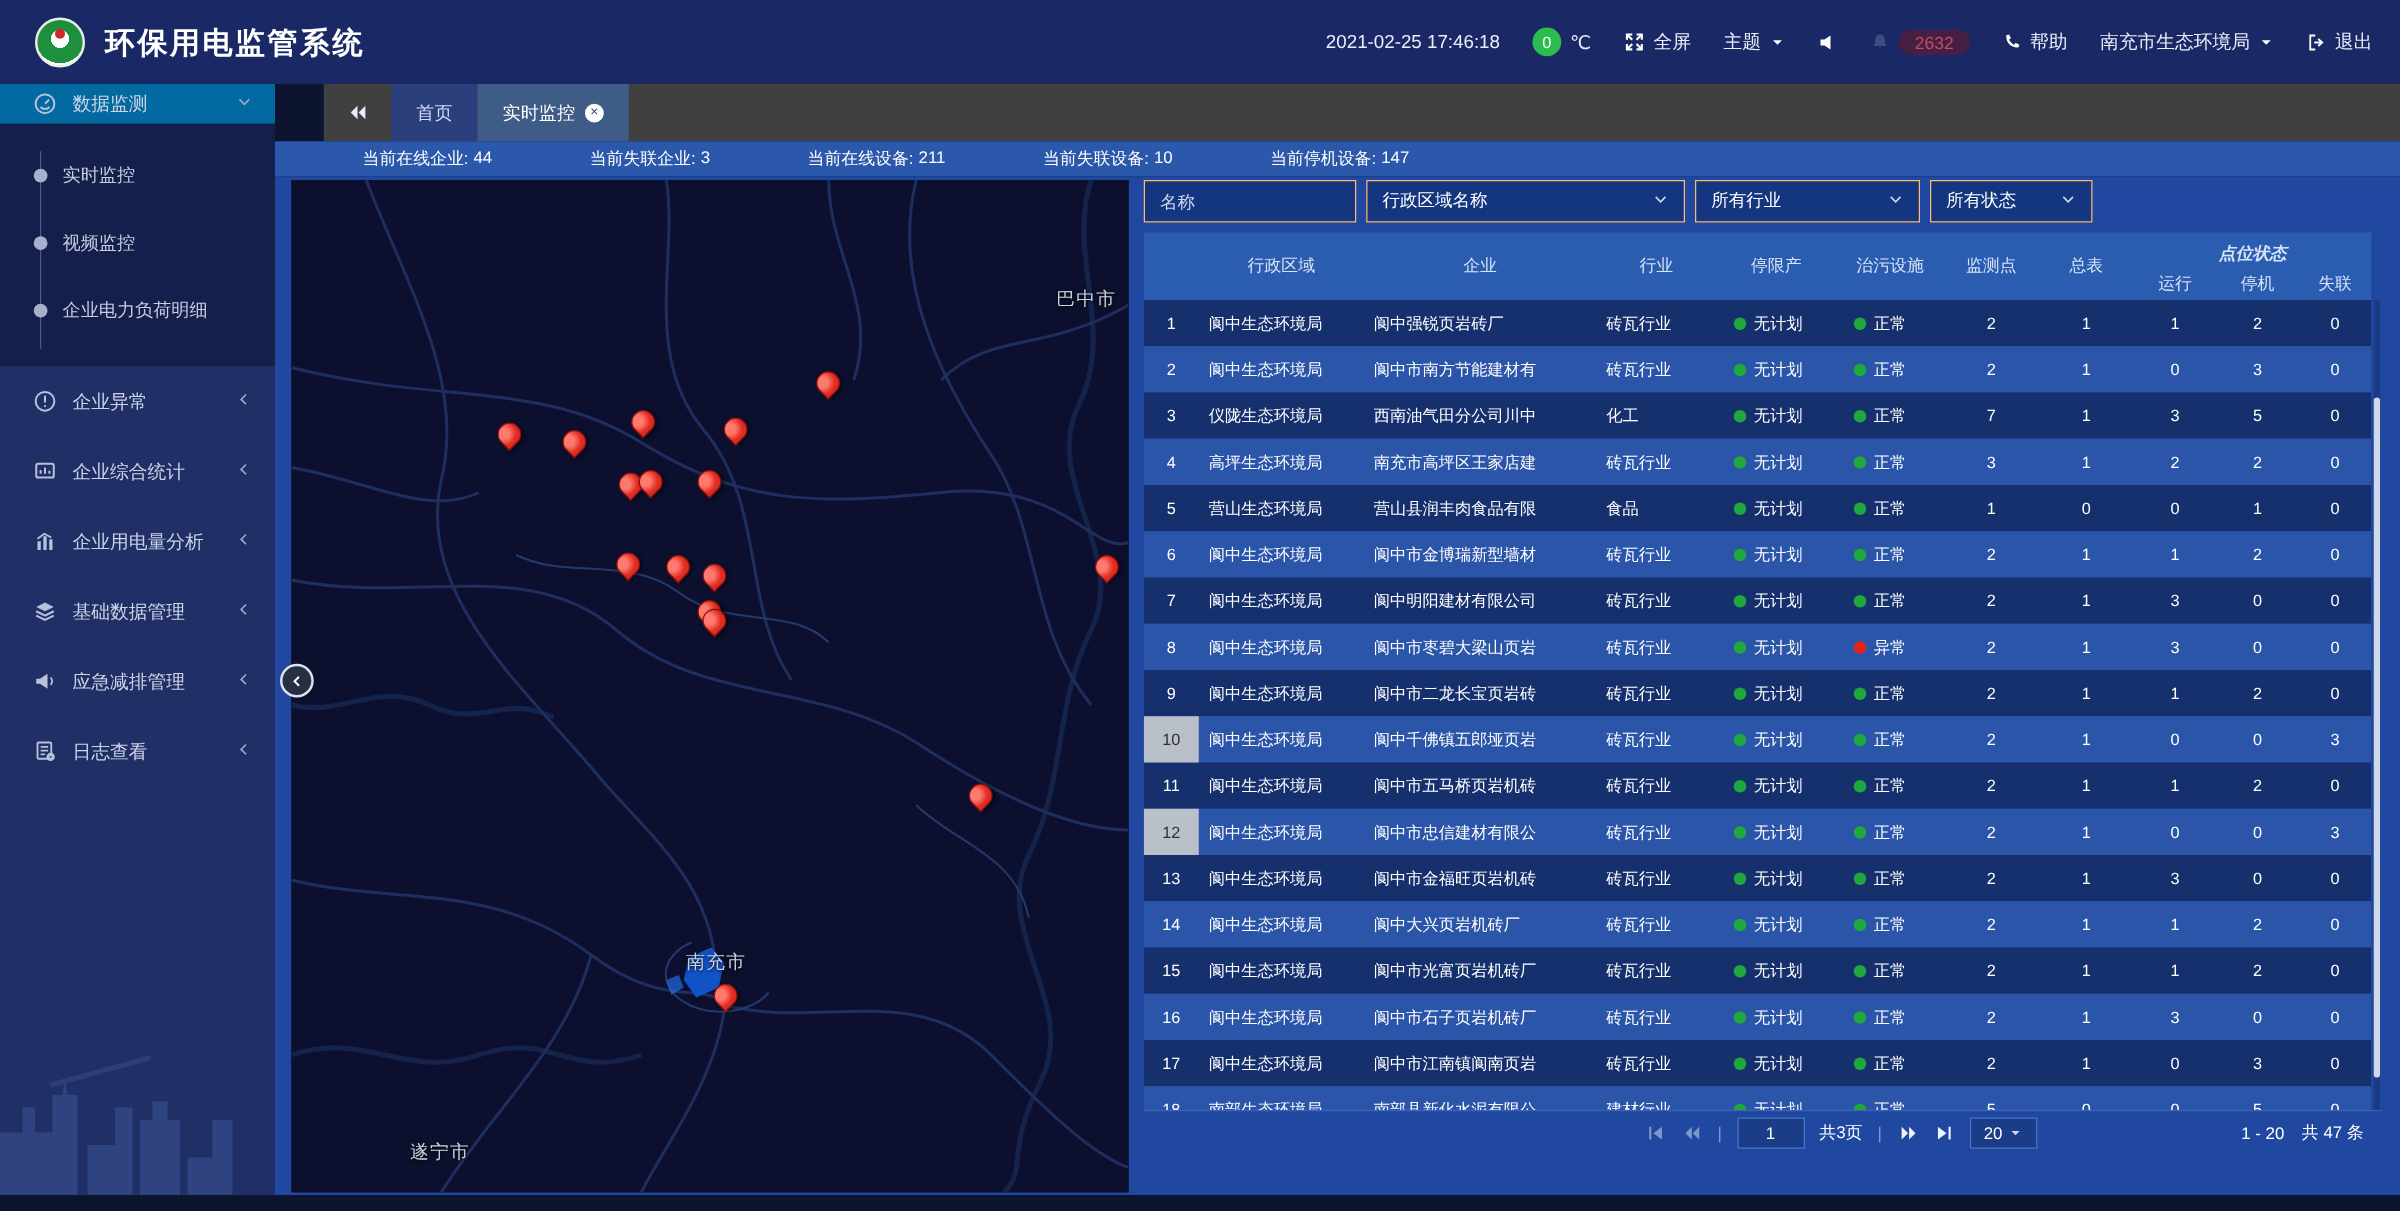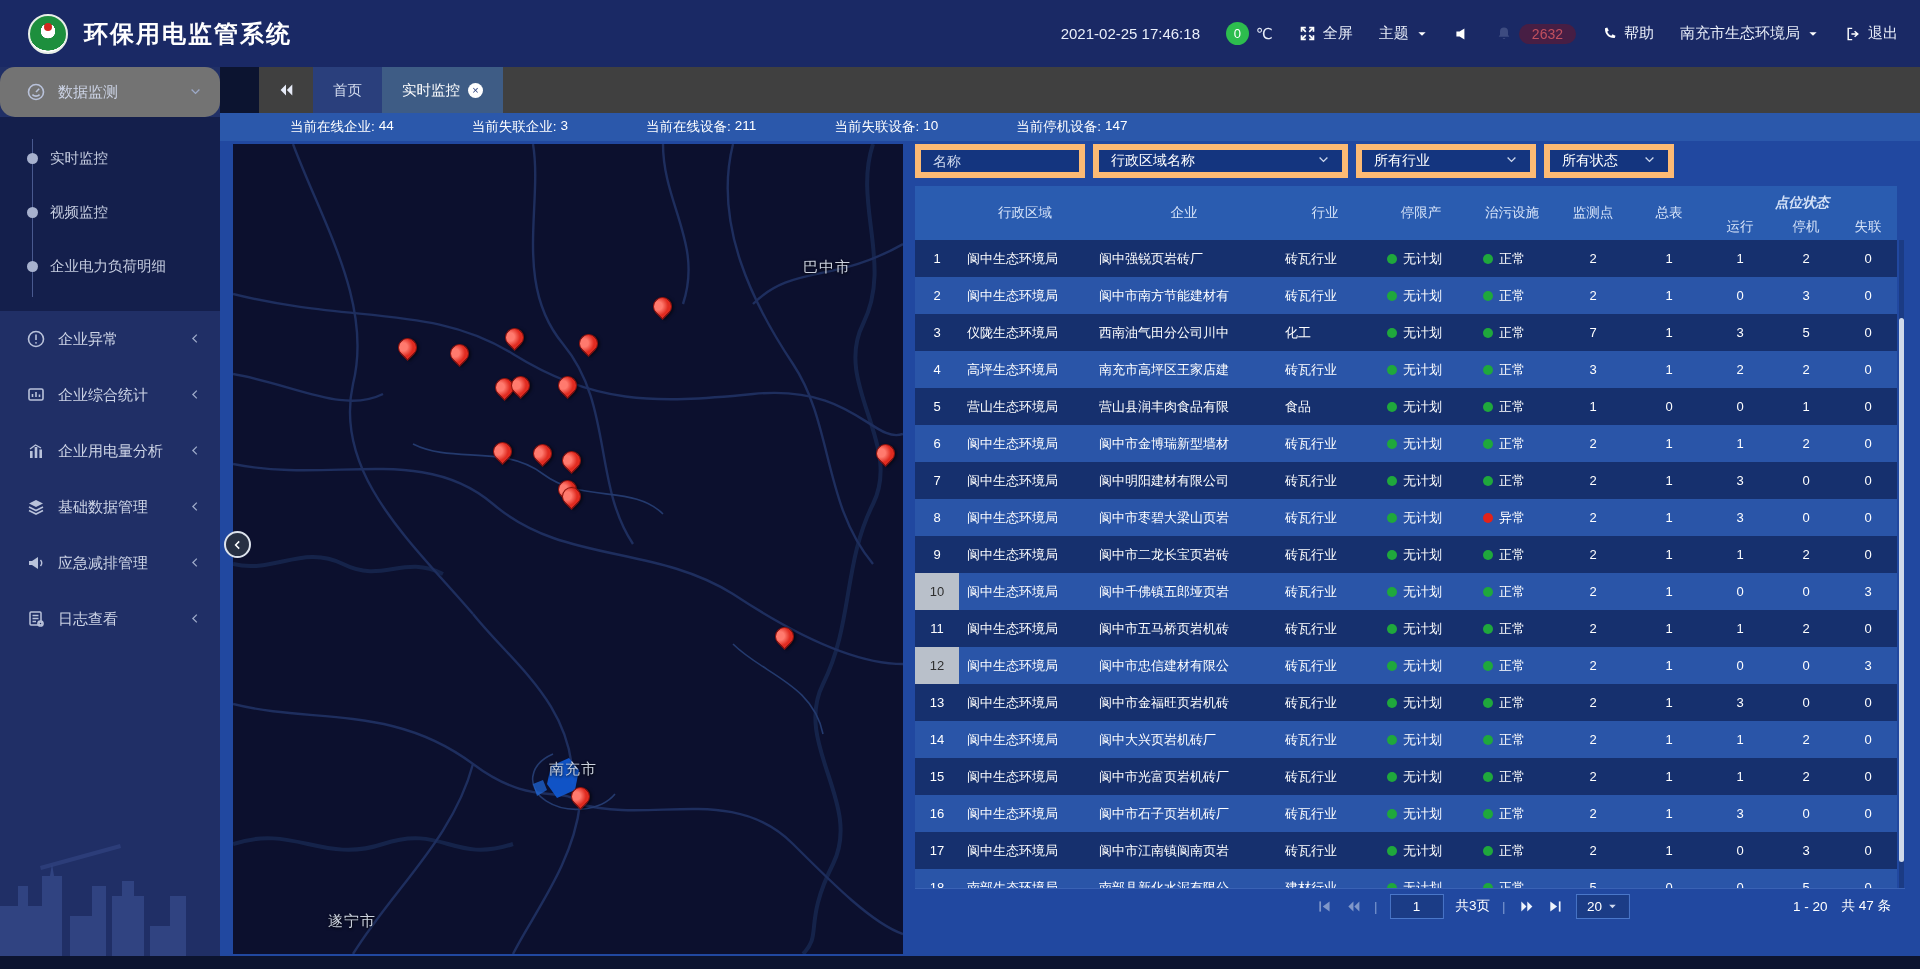--- a/index.html
+++ b/index.html
@@ -15,21 +15,21 @@
   .top-right { position:absolute; right:22px; top:0; height:67px; display:flex; align-items:center; gap:26px; font-size:15px; color:#e9eef9; }
   .top-item { display:flex; align-items:center; gap:7px; white-space:nowrap; }
   .temp-circle { width:23px; height:23px; border-radius:50%; background:#2dbd4e; color:#fff; font-size:13px; text-align:center; line-height:23px; }
   .badge-pill { background:#471e44; color:#c2505f; font-size:14px; padding:2px 13px; border-radius:11px; }
   .dim-icon { color:#3d4b80; }
   .icon16 svg { display:block; }
 
   
   #sidebar { position:absolute; left:0; top:67px; width:220px; height:889px; background:#202f66; overflow:hidden; }
   .side-sec { position:relative; height:56px; display:flex; align-items:center; padding-left:26px; cursor:pointer; color:#cdd4e6; font-size:15px; }
-  .side-sec.active { background:#737373; height:50px;border-radius:15px; }
+  .side-sec.active { background:#0369a1; height:32px; }
   .side-sec .s-icon { width:20px; height:20px; margin-right:12px; color:#b9c2da; }
   .side-sec .chev { position:absolute; right:18px; color:#9daac9; }
   .submenu { background:#141f4c; position:relative; padding:14px 0 18px 0; }
   .submenu .vline { position:absolute; left:32px; top:22px; bottom:14px; width:1px; background:#49598f; }
   .sub-item { position:relative; height:54px; display:flex; align-items:center; padding-left:50px; font-size:14.5px; color:#c6cde0; cursor:pointer; }
   .sub-item .dot { position:absolute; left:27px; width:11px; height:11px; border-radius:50%; background:#a7b1ce; }
   #skyline { position:absolute; left:0; bottom:0; width:220px; opacity:.28; color:#5c78c9; }
 
   
   #tabbar { position:absolute; left:220px; top:67px; width:1864px; height:46px; background:#404040; display:flex; align-items:stretch;margin-left:39px; }
@@ -50,21 +50,21 @@
   
   #map { position:absolute; left:13px; top:3px; width:670px; height:810px; background:#0c102e; overflow:hidden; }
   #map svg.roads { position:absolute; left:0; top:0; }
   .city-label { position:absolute; font-size:15px; color:#ccd2de; text-shadow:0 1px 3px #000; letter-spacing:1px; }
   .pin { position:absolute; width:19px; height:19px; background:radial-gradient(circle at 35% 30%, #ff7a6e 0 25%, #e02b20 60%); border:1px solid #8e120c; border-radius:50% 50% 50% 0; transform:rotate(-45deg); box-shadow:1px 2px 3px rgba(0,0,0,.5); }
   #map-toggle { position:absolute; left:4px; top:390px; width:27px; height:27px; border-radius:50%; background:#273043; border:2px solid #dde3ec; color:#fff; display:flex; align-items:center; justify-content:center; cursor:pointer; z-index:4; }
 
   
   #panel { position:absolute; left:695px; top:3px; width:990px; height:810px; }
   #filters { position:absolute; left:0; top:0; height:34px; display:flex; gap:8px; }
-  .f-input, .f-select { height:34px; background:#14357f; border:6px solid #fdba74; color:#fff; font-size:14px; display:flex; align-items:center; padding:0 12px; }
+  .f-input, .f-select { height:34px; background:#14357f; border:1px solid #fdba74; color:#fff; font-size:14px; display:flex; align-items:center; padding:0 12px; }
   .f-input input { background:transparent; border:0; outline:0; color:#fff; font-size:14px; width:100%; font-family:inherit; }
   .f-input input::placeholder { color:#cfd9ee; opacity:1; }
   .f-select { justify-content:space-between; cursor:pointer; }
   .f-select .caret { color:#cfd9ee; margin-left:10px; }
 
   
   #thead { position:absolute; left:0; top:42px; width:982px; height:54px; background:#2a5cb0; display:grid;
            grid-template-columns:44px 132px 186px 96px 96px 86px 76px 76px 66px 66px 58px; color:#d6e3f8; font-size:13.5px; }
   .th { display:flex; align-items:center; justify-content:center; grid-row:1 / span 2;text-align:right; }
   .th-group { grid-column:9 / span 3; grid-row:1; display:flex; align-items:flex-end; justify-content:center; font-style:italic; font-weight:bold; padding-bottom:2px; }
@@ -345,21 +345,21 @@
         </g>
         <g fill="none" stroke="#243a6e" stroke-width="1.6">
           <path d="M180 300c40 20 90 0 130 30s90 10 120 40"></path>
           <path d="M320 610a44 30 0 1 0 62 40"></path>
           <path d="M500 500c30 30 80 40 90 90"></path>
         </g>
         <path d="M318 622l18-8 10 12-4 20-18 8-10-14z" fill="#1157cf" opacity=".95"></path>
         <path d="M300 640l10-4 4 10-10 6z" fill="#1f6be0" opacity=".7"></path>
       </svg>
       <div id="city-labels">
-          <div class="city-label" style="left: 570px; top: 86px; margin-top: 28px;">巴中市</div>
+          <div class="city-label" style="left: 612px; top: 86px;">巴中市</div>
           <div class="city-label" style="left: 316px; top: 616px;">南充市</div>
           <div class="city-label" style="left: 95px; top: 768px; font-family: Liberation Serif, serif;">遂宁市</div>
         </div>
       <div id="pin-layer">
           <div class="pin" style="left: 165px; top: 194px;"></div>
           <div class="pin" style="left: 217px; top: 200px;"></div>
           <div class="pin" style="left: 272px; top: 184px;"></div>
           <div class="pin" style="left: 346px; top: 190px;"></div>
           <div class="pin" style="left: 420px; top: 153px;"></div>
           <div class="pin" style="left: 262px; top: 234px;"></div>

